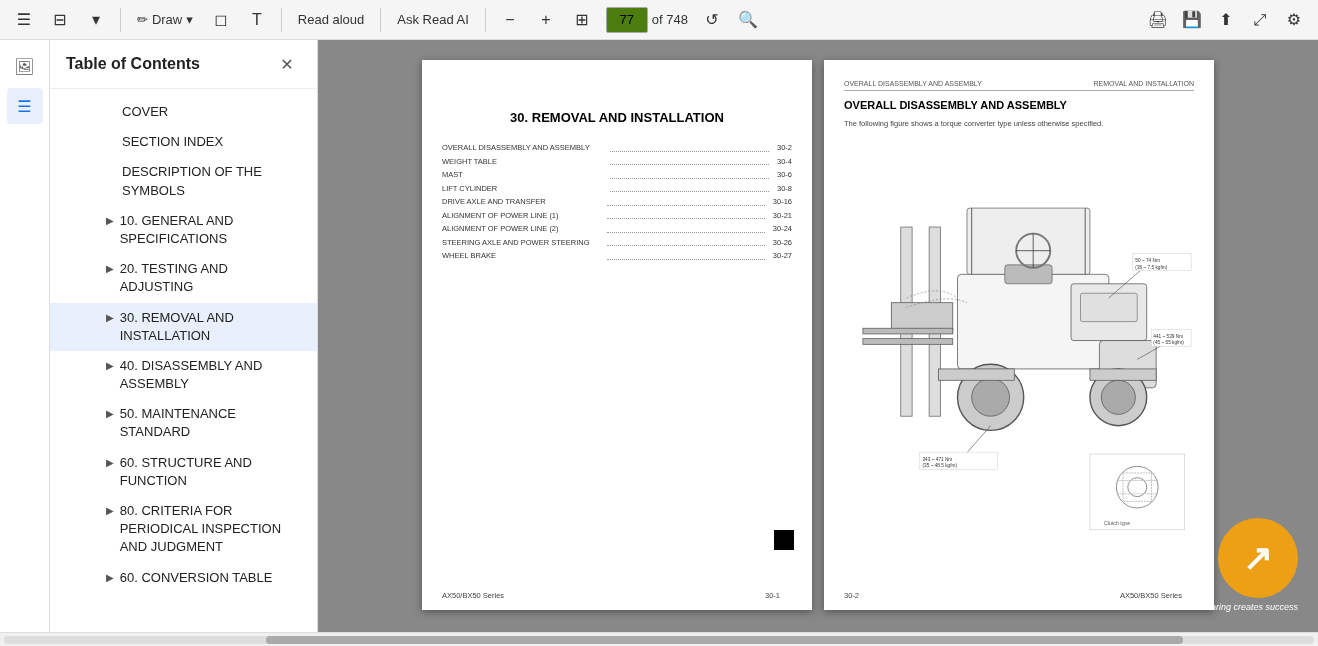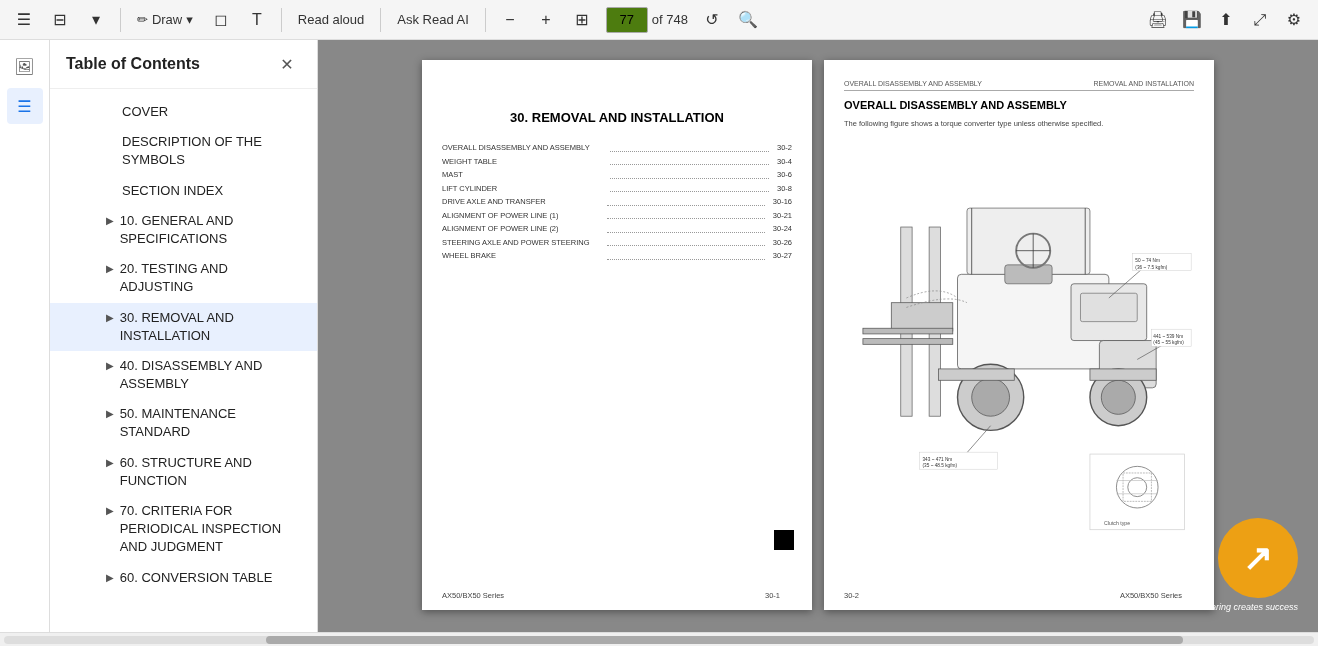--- a/index.html
+++ b/index.html
@@ -458,27 +458,27 @@
           </button>
         </div>
         <div class="toc-list">
 
         <div class="toc-item">
               <span style="width: 16px; display: inline-block;"></span>
               <span class="toc-label">COVER</span>
             </div>
             <div class="toc-item">
               <span style="width: 16px; display: inline-block;"></span>
+              <span class="toc-label">SECTION INDEX</span>
+            </div>
+            <div class="toc-item">
+              <span style="width: 16px; display: inline-block;"></span>
               <span class="toc-label">DESCRIPTION OF THE SYMBOLS</span>
             </div>
             <div class="toc-item">
-              <span style="width: 16px; display: inline-block;"></span>
-              <span class="toc-label">SECTION INDEX</span>
-            </div>
-            <div class="toc-item">
               <span class="toc-arrow">▶</span>
               <span class="toc-label">10. GENERAL AND SPECIFICATIONS</span>
             </div>
             <div class="toc-item">
               <span class="toc-arrow">▶</span>
               <span class="toc-label">20. TESTING AND ADJUSTING</span>
             </div>
             <div class="toc-item active">
               <span class="toc-arrow">▶</span>
               <span class="toc-label">30. REMOVAL AND INSTALLATION</span>
@@ -490,21 +490,21 @@
             <div class="toc-item">
               <span class="toc-arrow">▶</span>
               <span class="toc-label">50. MAINTENANCE STANDARD</span>
             </div>
             <div class="toc-item">
               <span class="toc-arrow">▶</span>
               <span class="toc-label">60. STRUCTURE AND FUNCTION</span>
             </div>
             <div class="toc-item">
               <span class="toc-arrow">▶</span>
-              <span class="toc-label">70. CRITERIA FOR PERIODICAL INSPECTION AND JUDGMENT</span>
+              <span class="toc-label">80. CRITERIA FOR PERIODICAL INSPECTION AND JUDGMENT</span>
             </div>
             <div class="toc-item">
               <span class="toc-arrow">▶</span>
               <span class="toc-label">60. CONVERSION TABLE</span>
             </div>
           </div>
       </div>
     </div>
   </div>
 

